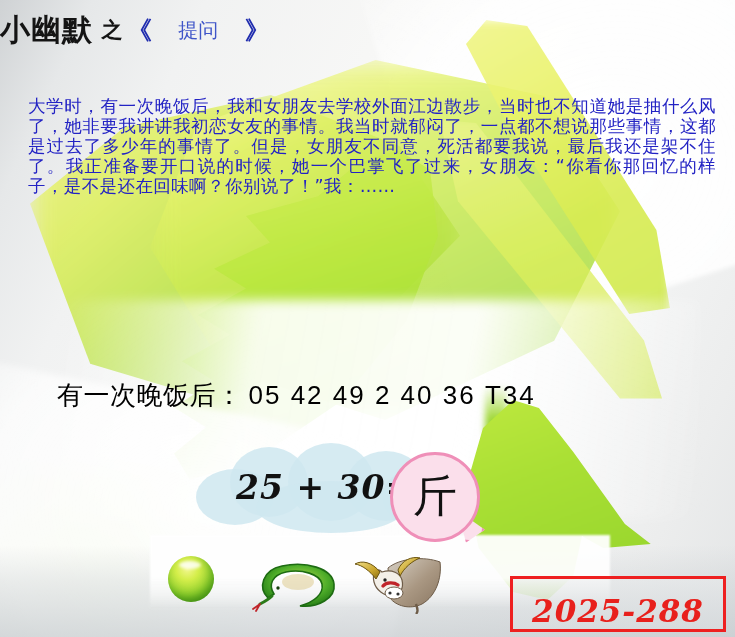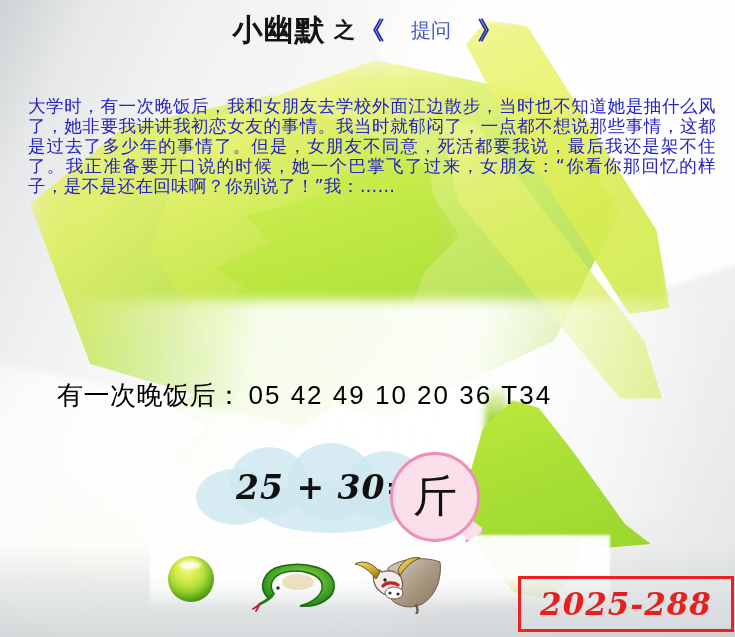--- a/index.html
+++ b/index.html
@@ -104,21 +104,21 @@
   .white-torn{
     left:150px;bottom:28px;width:460px;height:74px;
     background:linear-gradient(180deg,#ffffff 0%,#ffffff 58%,rgba(255,255,255,.55) 80%,rgba(255,255,255,0) 100%);
     filter:blur(1px);
     opacity:.95;
   }
 
   
   #title-bar{
     position:absolute;left:0;top:10px;width:735px;
-    text-align:center;white-space:nowrap;
+    white-space:nowrap;
   }
   .t-main{
     font-family:"DejaVu Sans","Liberation Sans",sans-serif;
     font-weight:700;font-size:30px;color:#141414;
     letter-spacing:1px;vertical-align:middle;
   }
   .t-zhi{
     font-family:"DejaVu Sans","Liberation Sans",sans-serif;
     font-weight:700;font-size:21px;color:#141414;
     margin-left:4px;vertical-align:-2px;
@@ -201,21 +201,21 @@
   }
 
   #snake{position:absolute;left:248px;top:558px;width:96px;height:56px;}
   #ox{position:absolute;left:352px;top:552px;width:92px;height:62px;}
 
   
   #issue{
     position:absolute;left:510px;top:576px;width:210px;height:50px;
     border:3px solid #ee2020;
     background:linear-gradient(180deg, rgba(235,237,238,.55) 0%, rgba(218,222,224,.7) 100%);
-    display:flex;align-items:center;justify-content:center;margin-left:8px;
+    display:flex;align-items:flex-end;justify-content:center;
   }
   #issue .txt{
     font-family:"DejaVu Serif","Liberation Serif",serif;
     font-style:italic;font-weight:700;font-size:31px;color:#e8201c;
     letter-spacing:1px;
   }
 </style>
 </head>
 <body>
 
@@ -239,21 +239,21 @@
     <span class="t-main">小幽默</span>
     <span class="t-zhi">之</span>
     <span class="t-brk">《</span>
     <span class="t-sub">提问</span>
     <span class="t-brk">》</span>
   </div>
 
   <div id="story">大学时，有一次晚饭后，我和女朋友去学校外面江边散步，当时也不知道她是抽什么风了，她非要我讲讲我初恋女友的事情。我当时就郁闷了，一点都不想说那些事情，这都是过去了多少年的事情了。但是，女朋友不同意，死活都要我说，最后我还是架不住了。我正准备要开口说的时候，她一个巴掌飞了过来，女朋友：“你看你那回忆的样子，是不是还在回味啊？你别说了！”我：……</div>
 
   <div id="draw-line">
-    <span>有一次晚饭后：</span><span class="nums">05 42 49 10 20 36 T34</span>
+    <span>有一次晚饭后：</span><span class="nums">05 42 49 2 40 36 T34</span>
   </div>
 
   <div id="cloud">
     <div class="puff p1"></div>
     <div class="puff p2"></div>
     <div class="puff p3"></div>
     <div class="puff p4"></div>
     <div class="puff p5"></div>
     <div class="puff p6"></div>
   </div>

